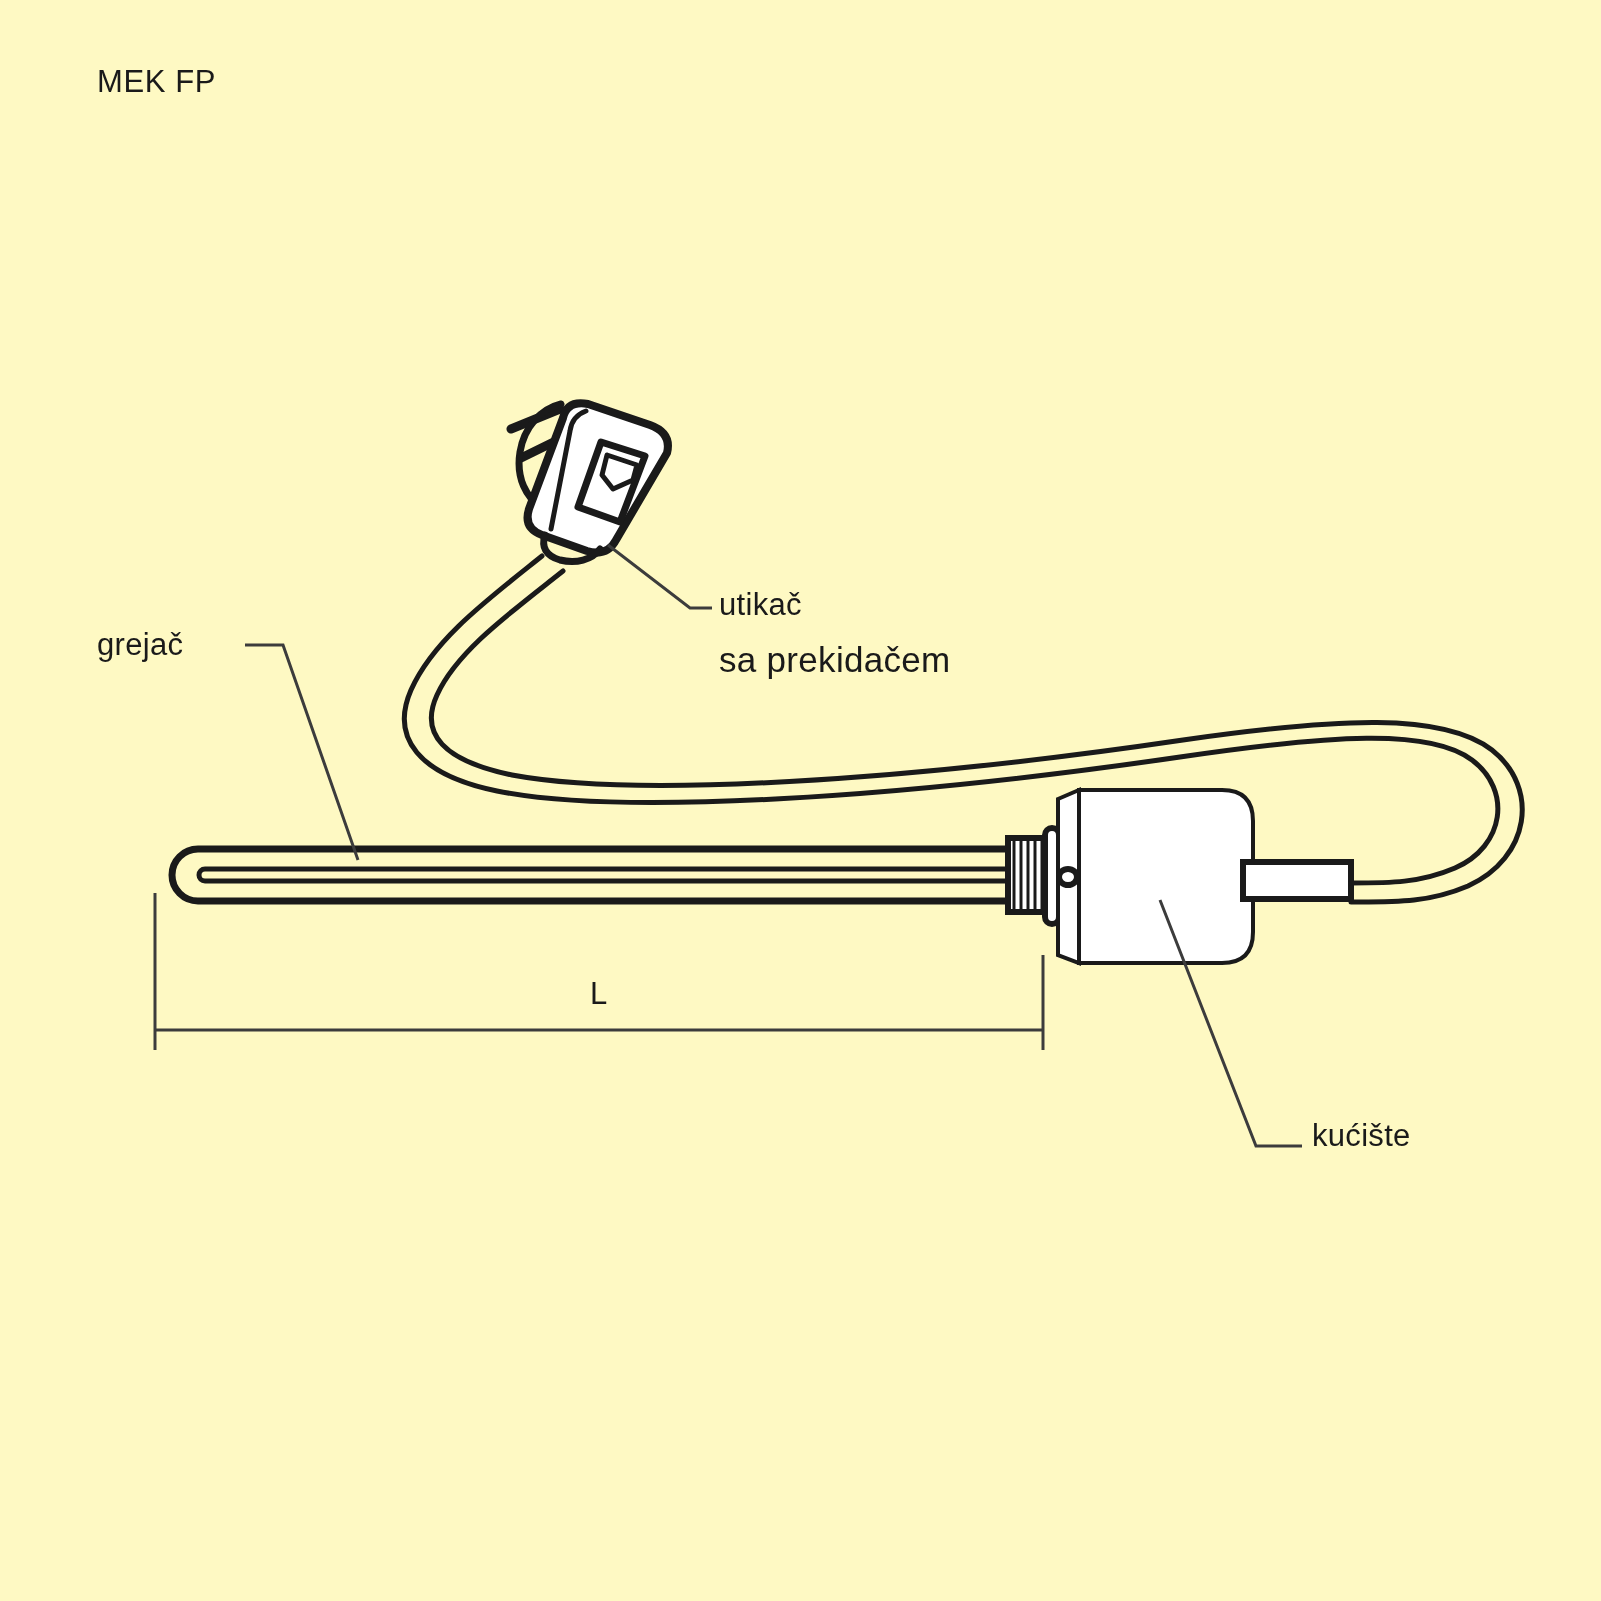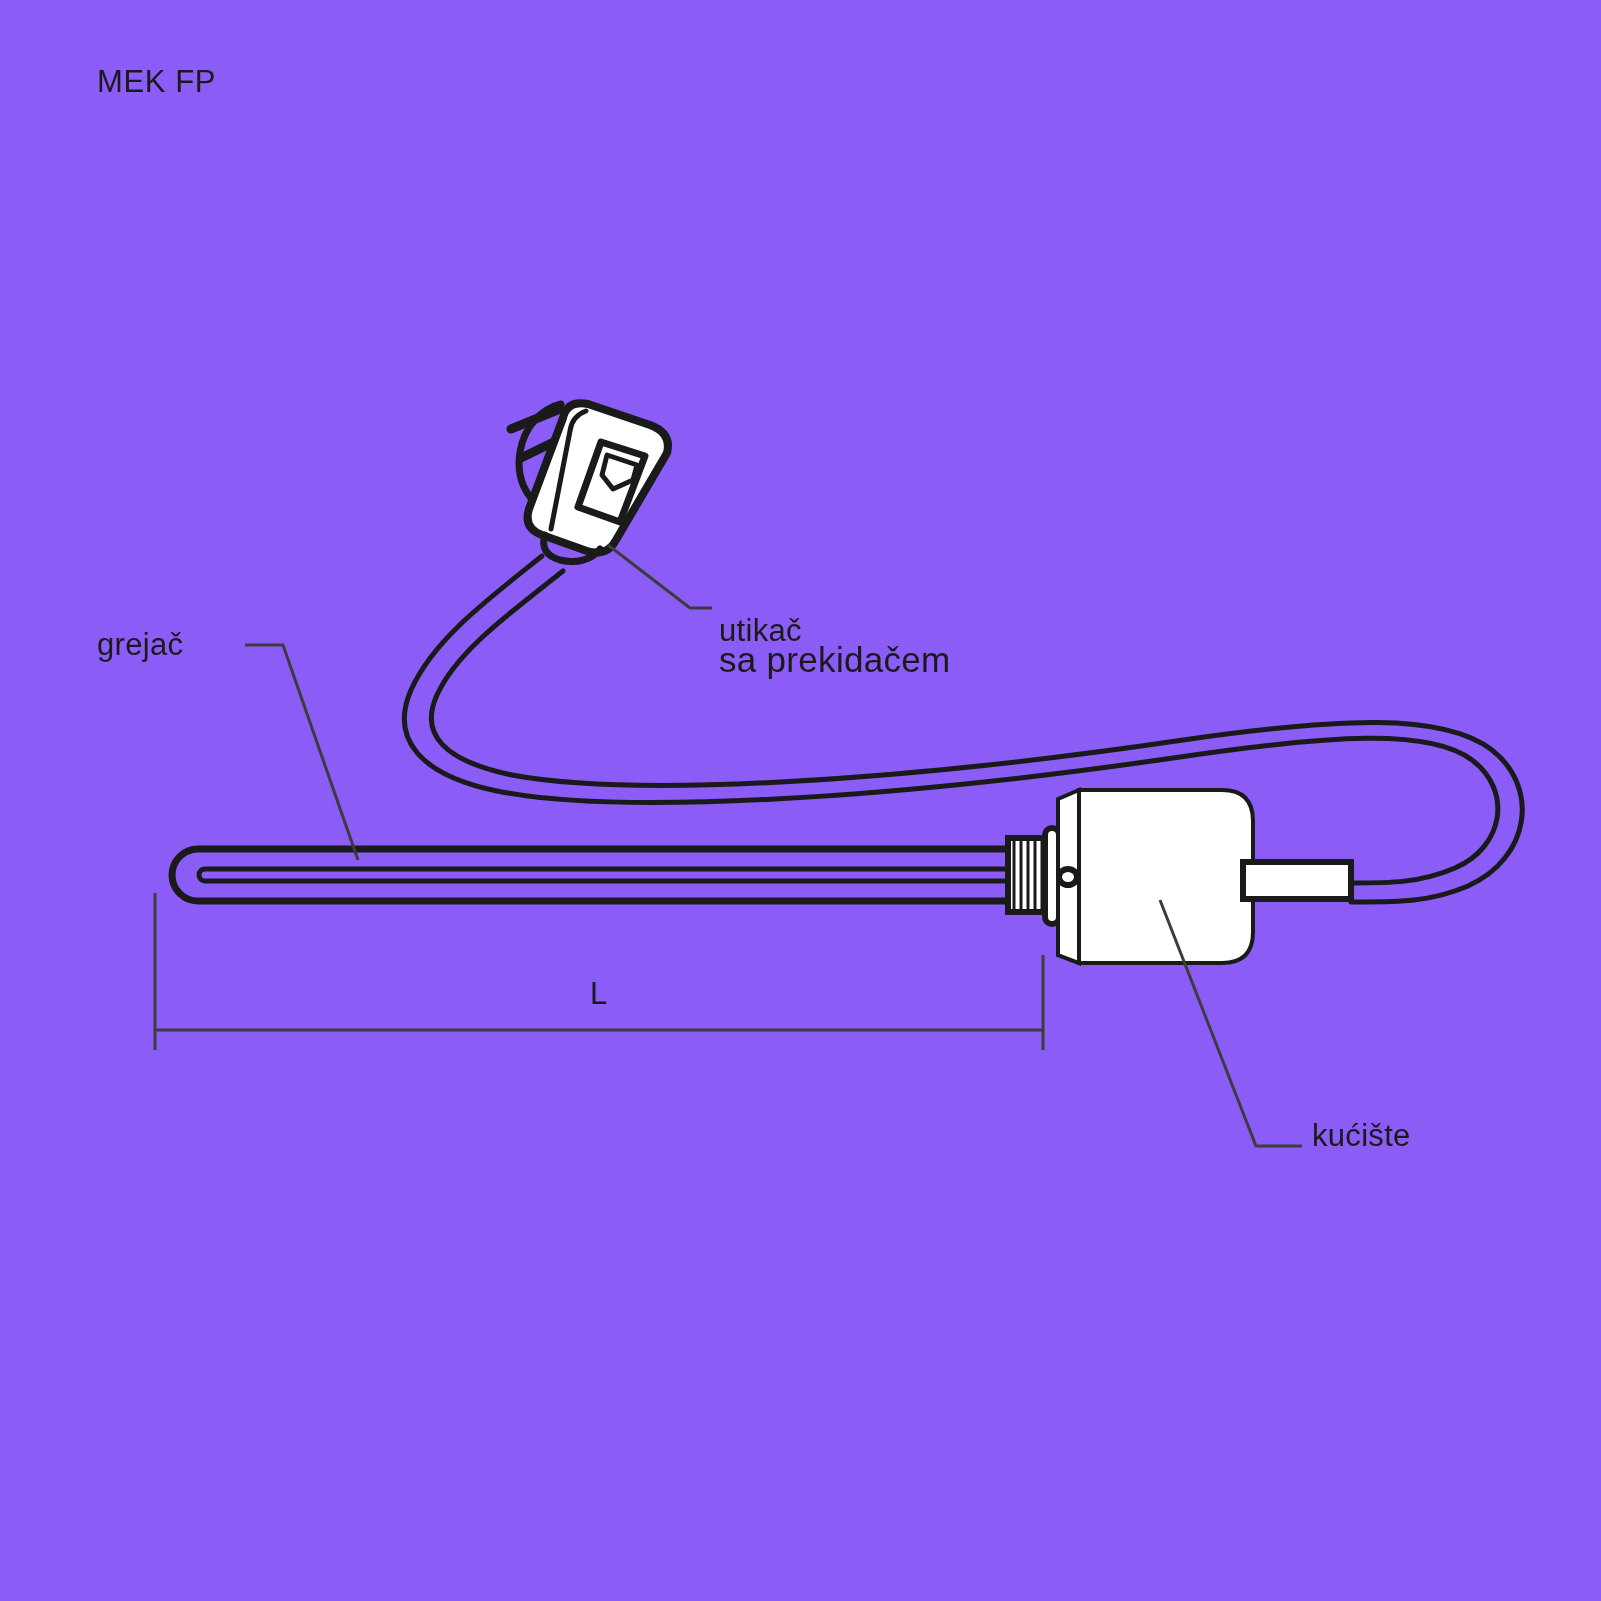--- a/index.html
+++ b/index.html
@@ -13,21 +13,21 @@
     height: 1601px;
     font-family: "Liberation Sans", sans-serif;
     color: #1a1a1a;
     overflow: hidden;
     position: relative;
   }
   #stage {
     position: relative;
     width: 1601px;
     height: 1601px;
-    background: #8b5cf6;
+    background: #fef9c3;
   }
   #drawing {
     position: absolute;
     left: 0;
     top: 0;
     width: 1601px;
     height: 1601px;
     display: block;
   }
   .txt {
@@ -45,21 +45,21 @@
     font-weight: 400;
   }
   #label-grejac {
     left: 97px;
     top: 629px;
     font-size: 31px;
     letter-spacing: 0.3px;
   }
   #label-utikac {
     left: 719px;
-    top: 615px;
+    top: 589px;
     font-size: 31px;
     letter-spacing: 0.3px;
   }
   #label-prekidac {
     left: 719px;
     top: 642px;
     font-size: 35px;
     letter-spacing: 0.3px;
   }
   #label-kuciste {

